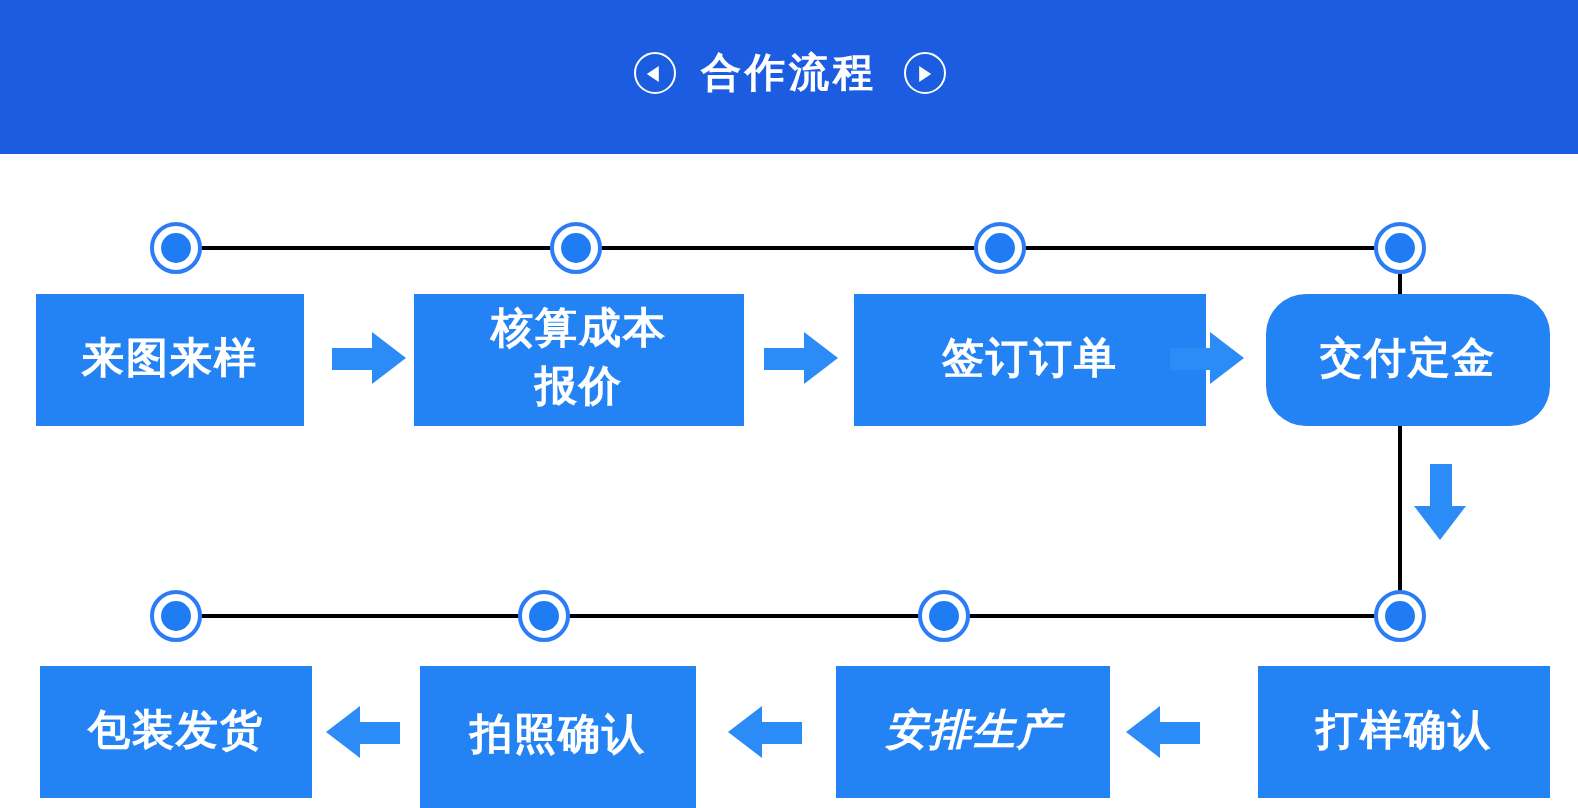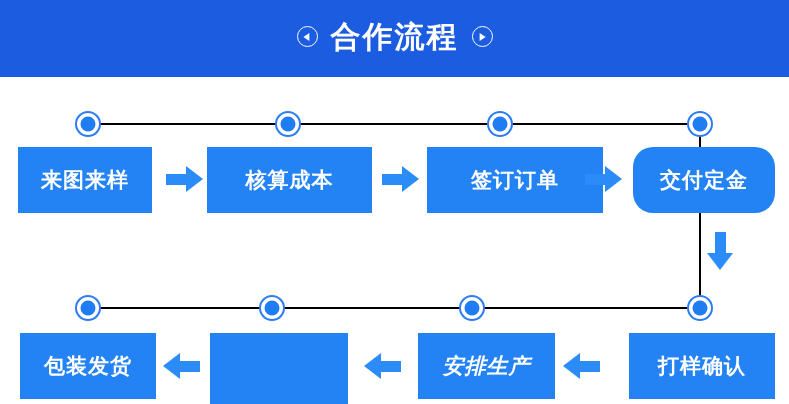--- a/index.html
+++ b/index.html
@@ -31,21 +31,21 @@
     justify-content: center;
   }
   .banner-inner {
     display: flex;
     align-items: center;
     gap: 13px;
     transform: translateY(-2px);
   }
   .banner-title {
     color: #ffffff;
-    font-size: 30px;
+    font-size: 20px;
     font-weight: bold;
     letter-spacing: 2px;
     line-height: 1;
     white-space: nowrap;
   }
   .deco-icon {
     width: 19px;
     height: 19px;
     border: 1.6px solid #ffffff;
     border-radius: 50%;
@@ -202,35 +202,37 @@
   <div class="node" style="left:259px; top:295px;"></div>
   <div class="node" style="left:459px; top:295px;"></div>
   <div class="node" style="left:687px; top:295px;"></div>
 
   <div class="step" style="left:18px; top:147px; width:134px; height:66px;">
     <span>来图来样</span>
   </div>
 
   <div class="step" style="left:207px; top:147px; width:165px; height:66px;">
     <span>核算成本</span>
+    <span>报价</span>
   </div>
 
   <div class="step" style="left:427px; top:147px; width:176px; height:66px;">
     <span>签订订单</span>
   </div>
 
   <div class="step" style="left:633px; top:147px; width:142px; height:66px;border-radius:20px;">
     <span>交付定金</span>
   </div>
 
   <div class="step" style="left:20px; top:333px; width:136px; height:66px;">
     <span>包装发货</span>
   </div>
 
   <div class="step" style="left:210px; top:333px; width:138px; height:71px;">
+    <span>拍照确认</span>
   </div>
 
   <div class="step" style="left:418px; top:333px; width:137px; height:66px;font-style:italic;">
     <span>安排生产</span>
   </div>
 
   <div class="step" style="left:629px; top:333px; width:146px; height:66px;">
     <span>打样确认</span>
   </div>
 

